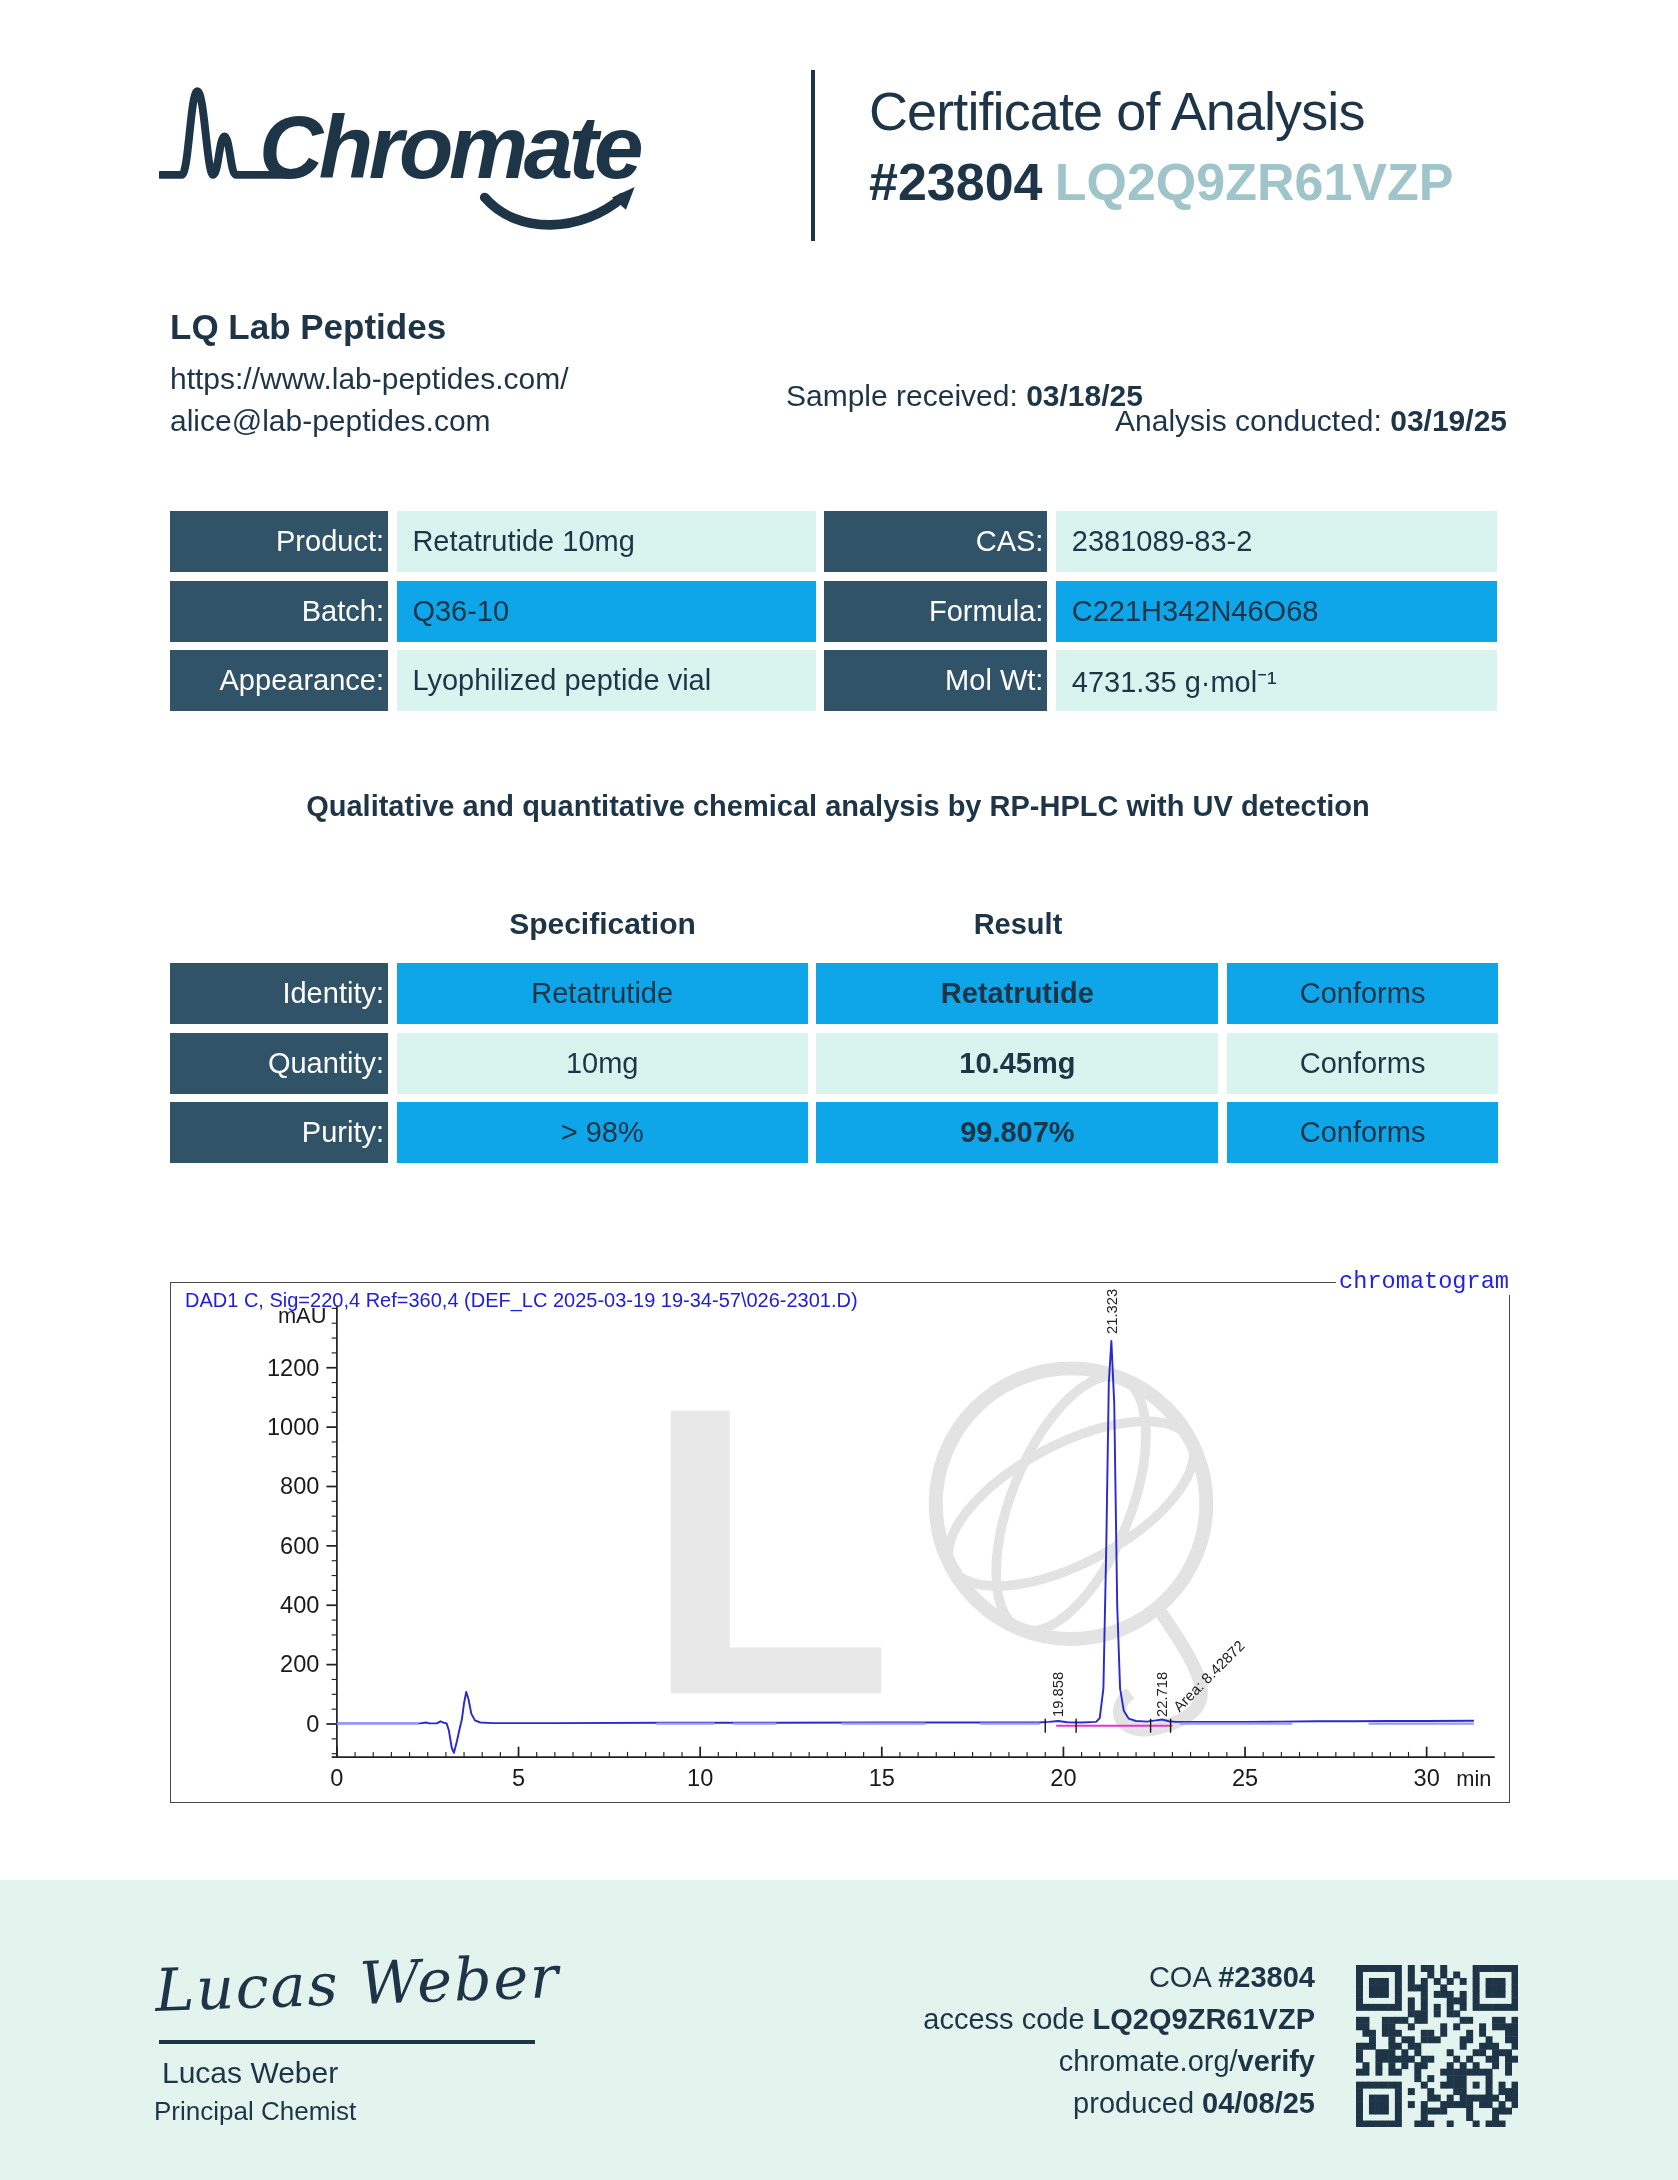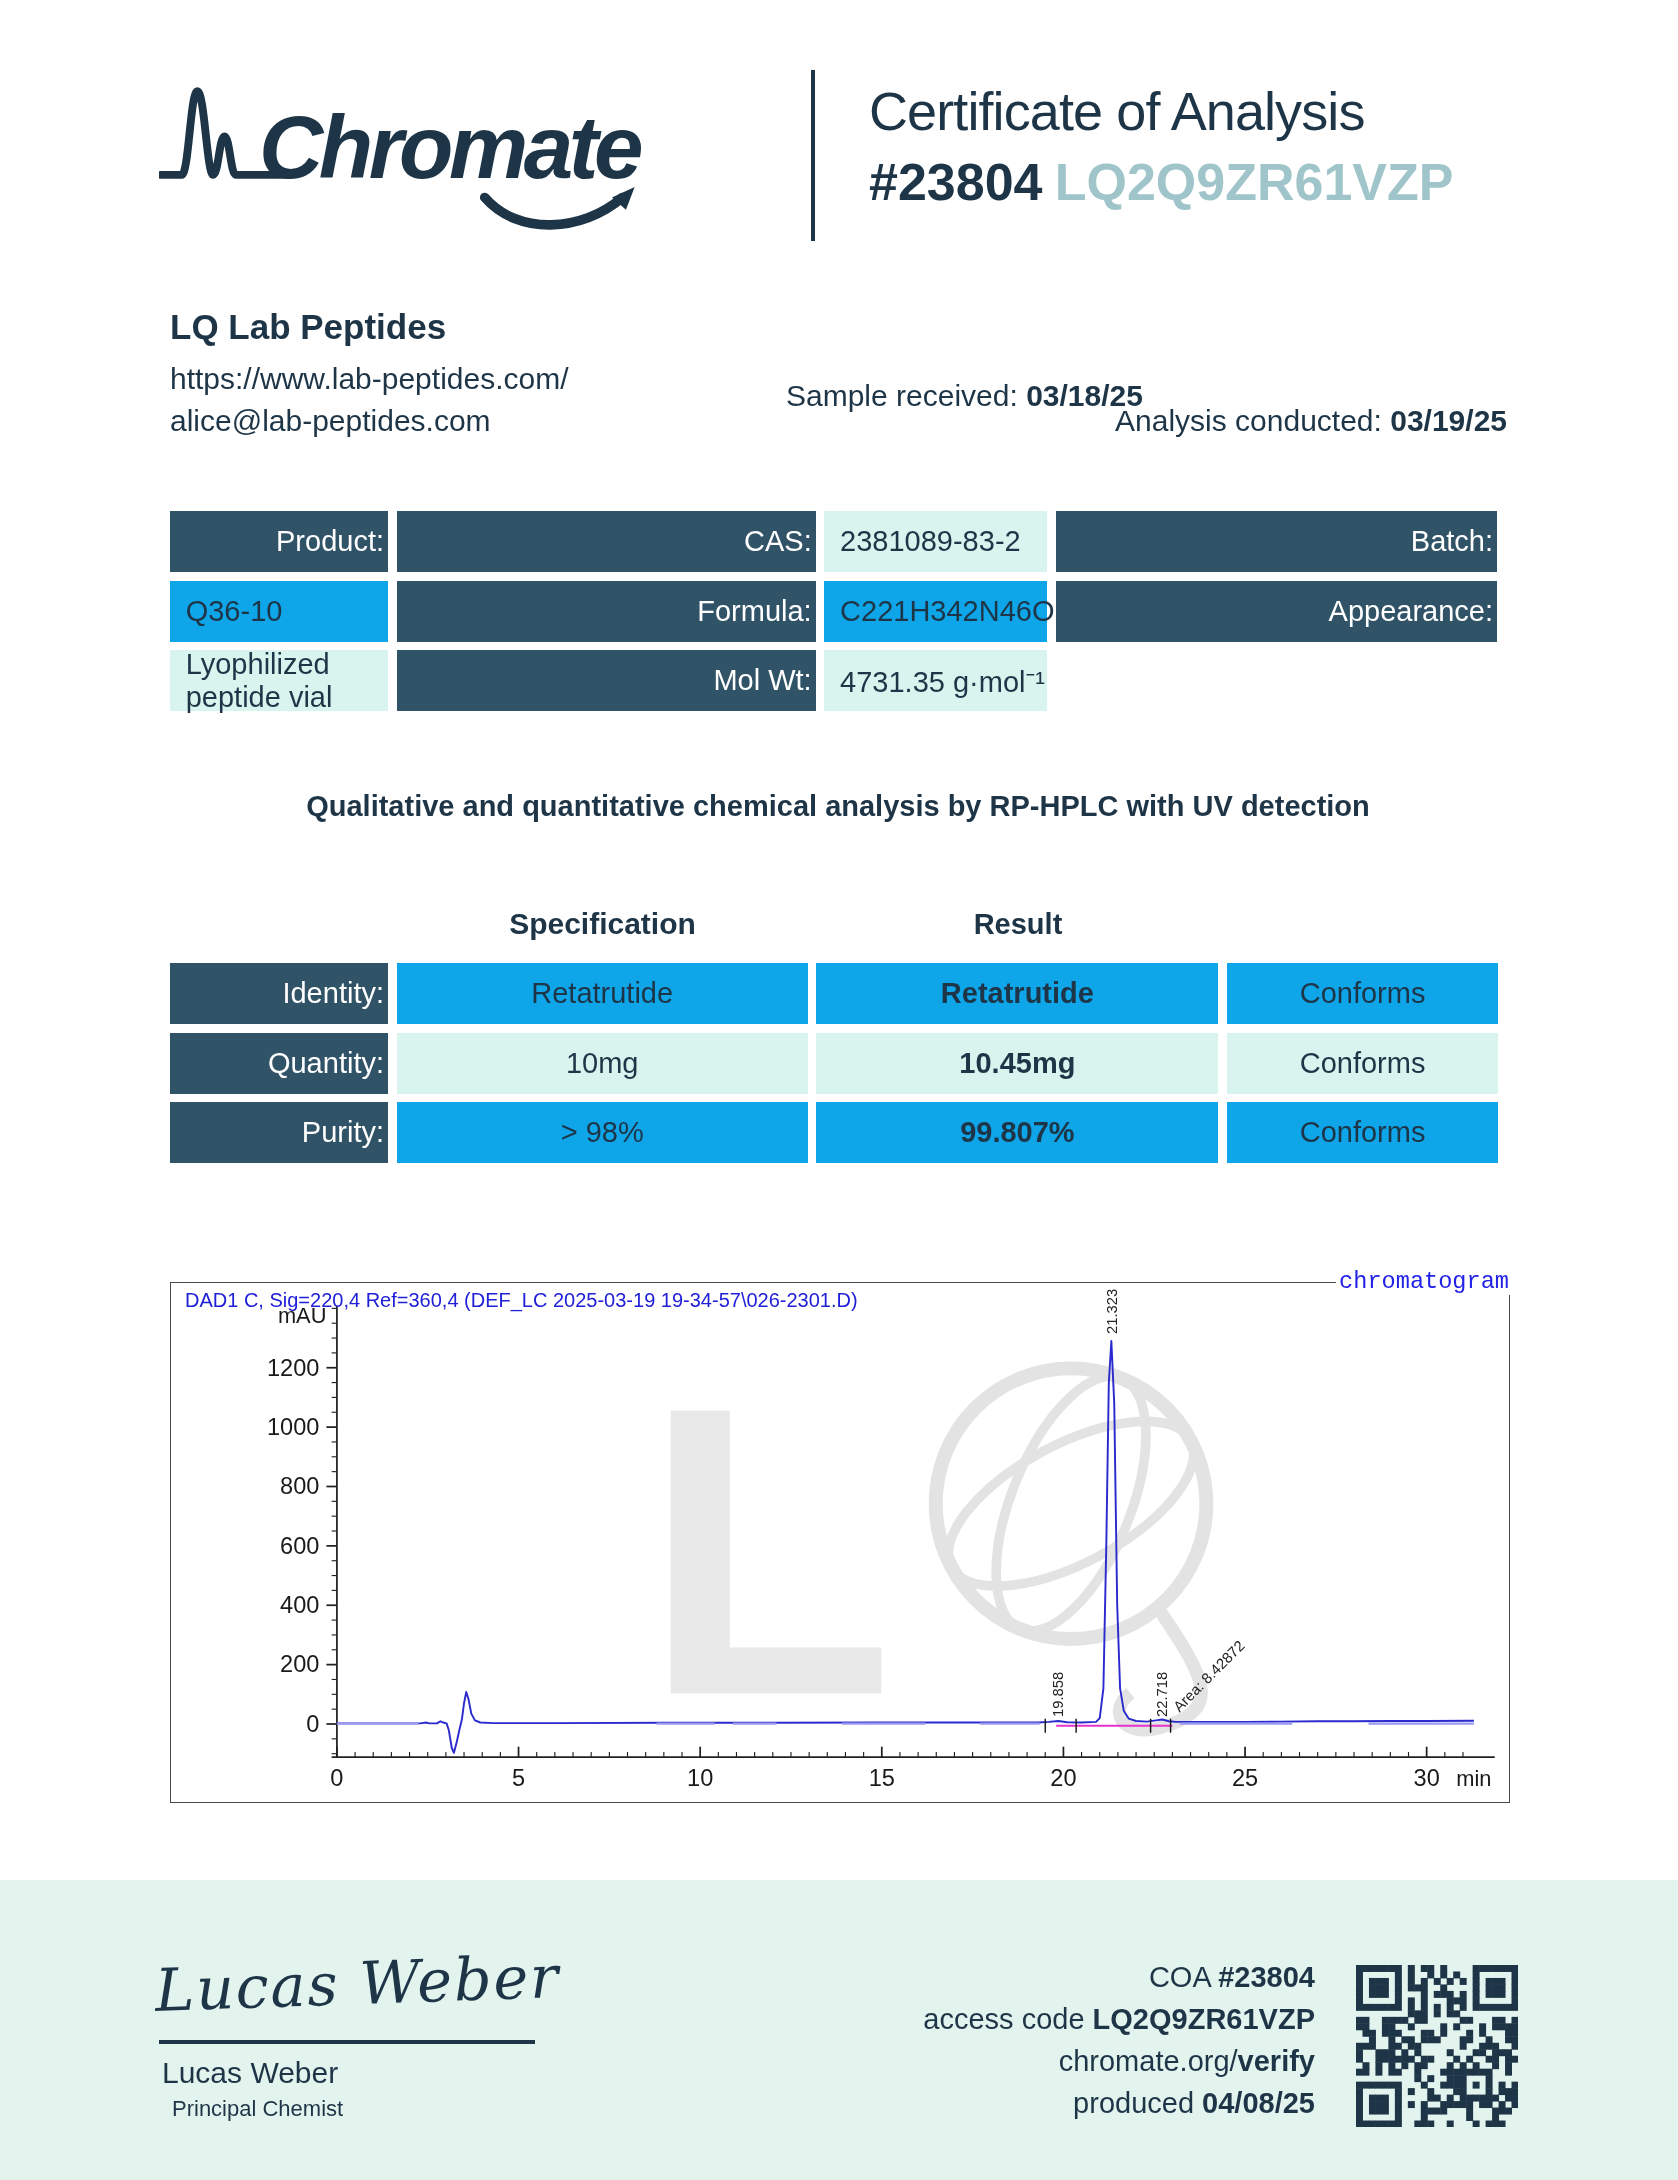--- a/index.html
+++ b/index.html
@@ -56,21 +56,21 @@
   .watermark{position:absolute;left:472px;top:33px;width:664px;height:454px}
   #chart-svg{position:absolute;left:0;top:0;width:1336px;height:517px;
              font-family:"Liberation Sans",sans-serif}
 
   
   .footer-band{position:absolute;left:0;top:1880px;width:1679px;height:300px;background:#e3f4ef}
   .sig{position:absolute;left:155px;top:1949px;font-family:"DejaVu Serif",serif;font-style:italic;
        font-size:59px;letter-spacing:1.7px;transform:rotate(-2deg);color:#1e3547}
   .sig-line{position:absolute;left:159px;top:2040px;width:376px;height:4.4px;background:#1e3547}
   .sig-name{position:absolute;left:162px;top:2056px;font-size:30px}
-  .sig-role{position:absolute;left:172px;top:2096px;font-size:22px}
+  .sig-role{position:absolute;left:154px;top:2096px;font-size:26px}
   .footer-info{position:absolute;left:699px;top:1956px;width:616px;text-align:right;font-size:29px}
   .footer-info .line{line-height:42px}
   #qr-svg{position:absolute;left:1356px;top:1965px;width:162px;height:162px}
 </style>
 </head>
 <body>
 
 <div class="page">
 
   <svg class="logo-peak" viewBox="0 0 150 128">
@@ -88,20 +88,21 @@
   </div>
 
   <div class="company-name">LQ Lab Peptides</div>
   <div class="company-url">https://www.lab-peptides.com/</div>
   <div class="company-email">alice@lab-peptides.com</div>
   <div class="recv-line"><span>Sample received: </span><span class="b">03/18/25</span></div>
   <div class="cond-line"><span>Analysis conducted: </span><span class="b">03/19/25</span></div>
 
   <div class="ptable">
     <div class="cell lbl">Product:</div>
+    <div class="cell val shade-a">Retatrutide 10mg</div>
     <div class="cell lbl">CAS:</div>
     <div class="cell val shade-a">2381089-83-2</div>
 
     <div class="cell lbl">Batch:</div>
     <div class="cell val shade-b">Q36-10</div>
     <div class="cell lbl">Formula:</div>
     <div class="cell val shade-b">C221H342N46O68</div>
 
     <div class="cell lbl">Appearance:</div>
     <div class="cell val shade-a">Lyophilized peptide vial</div>

